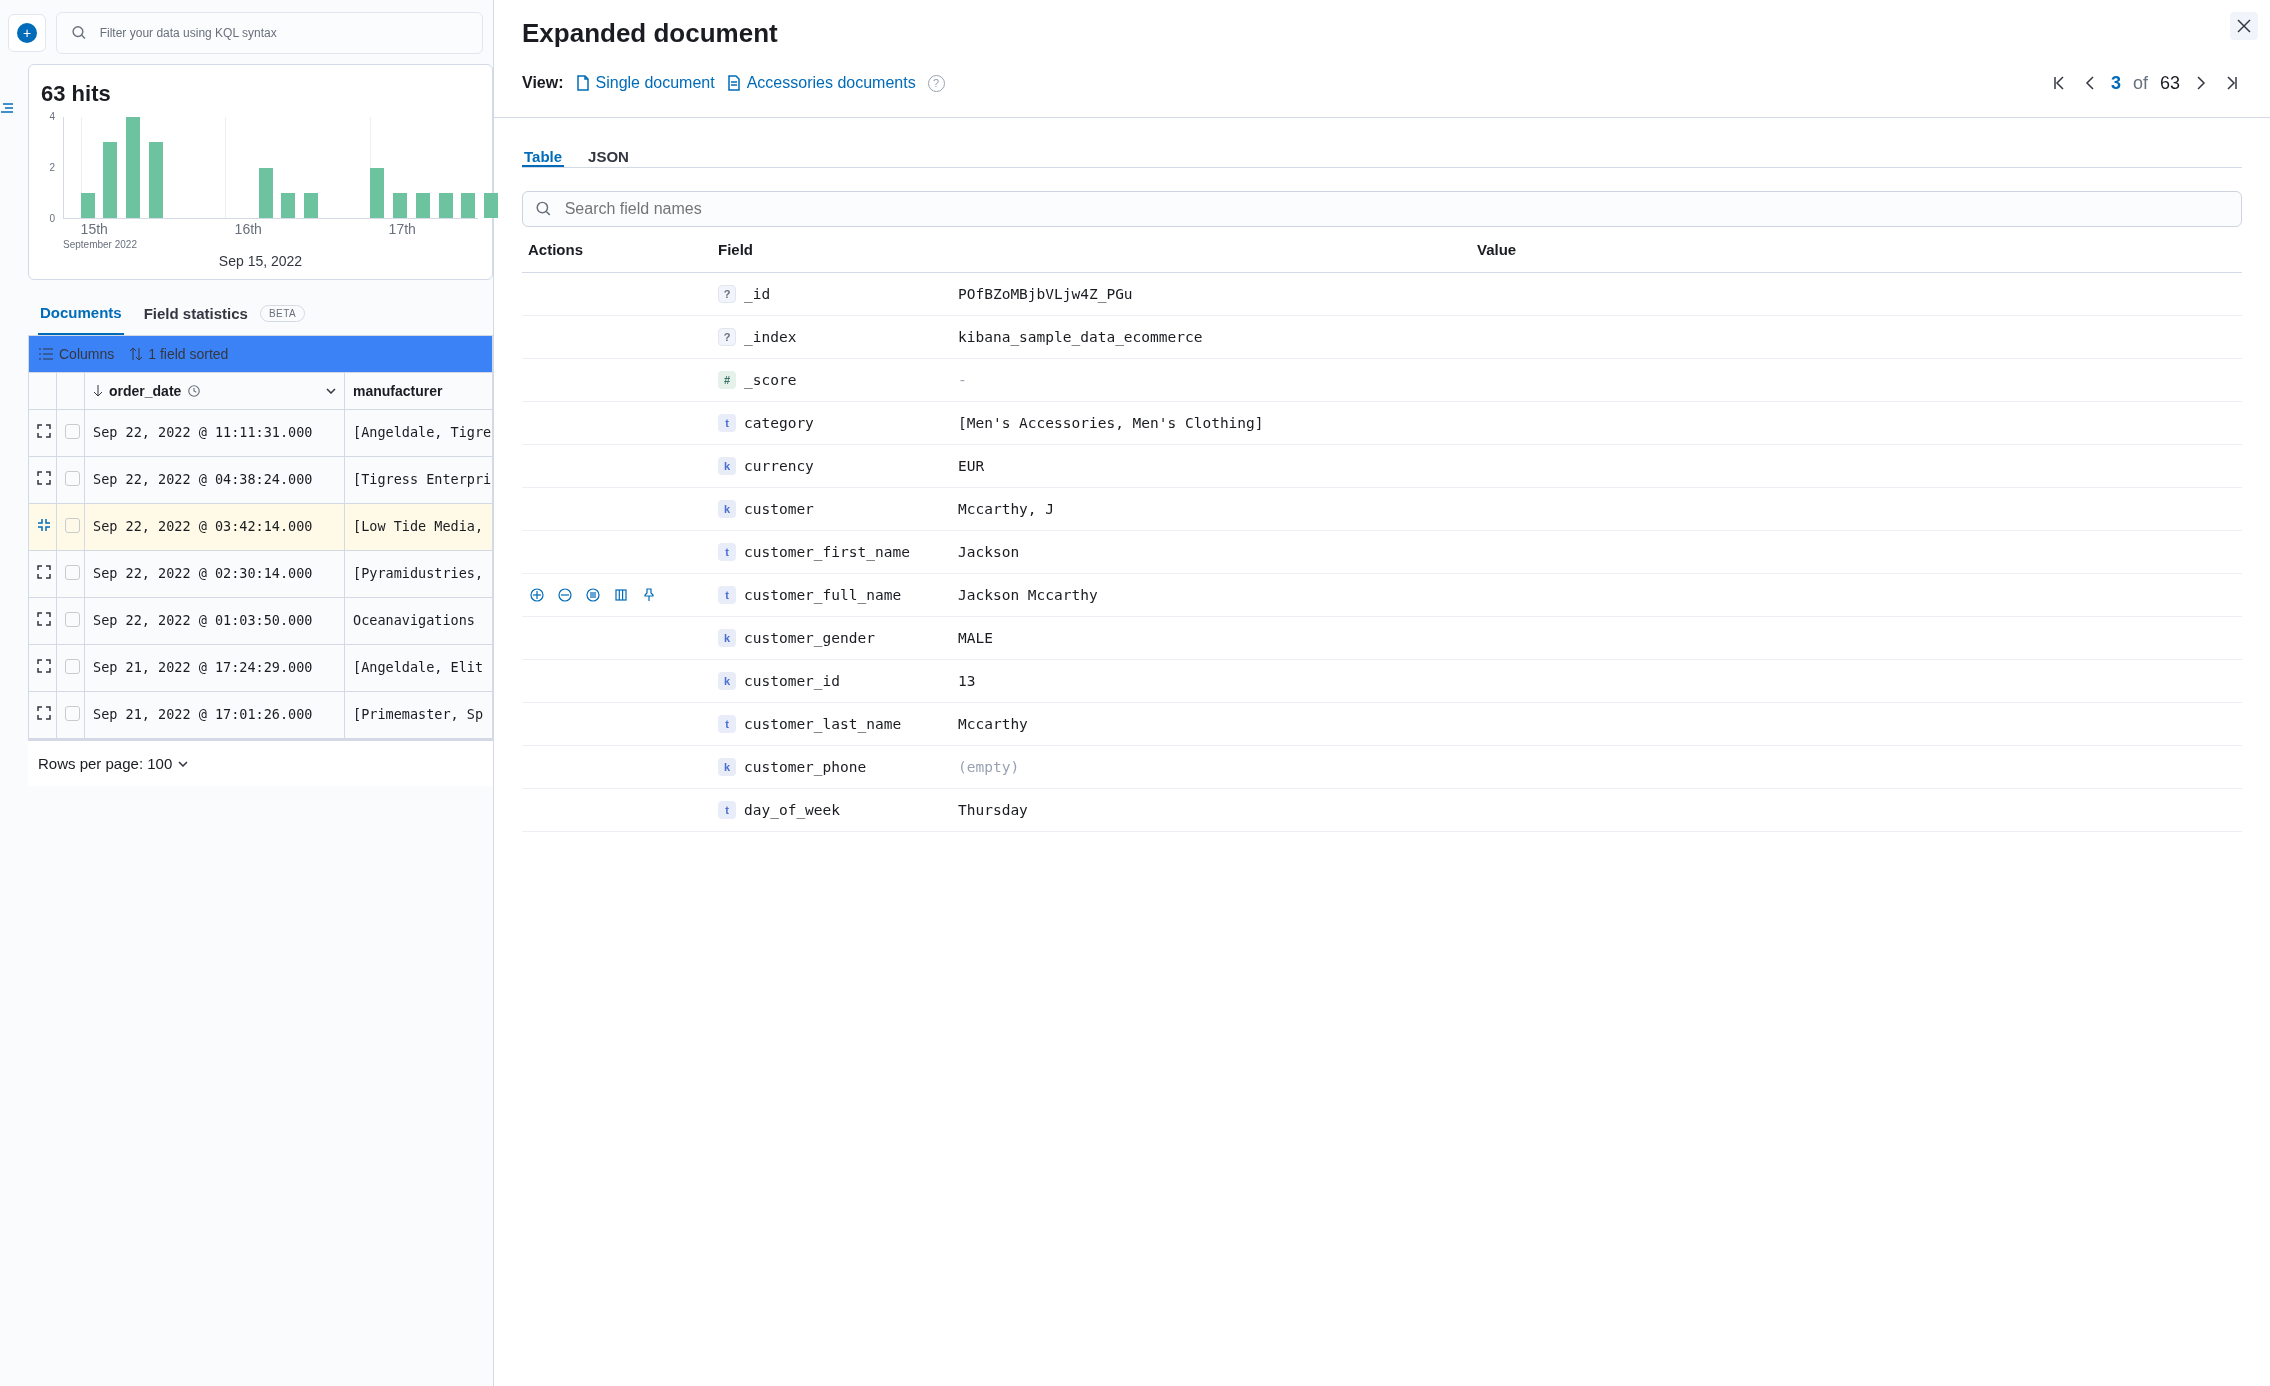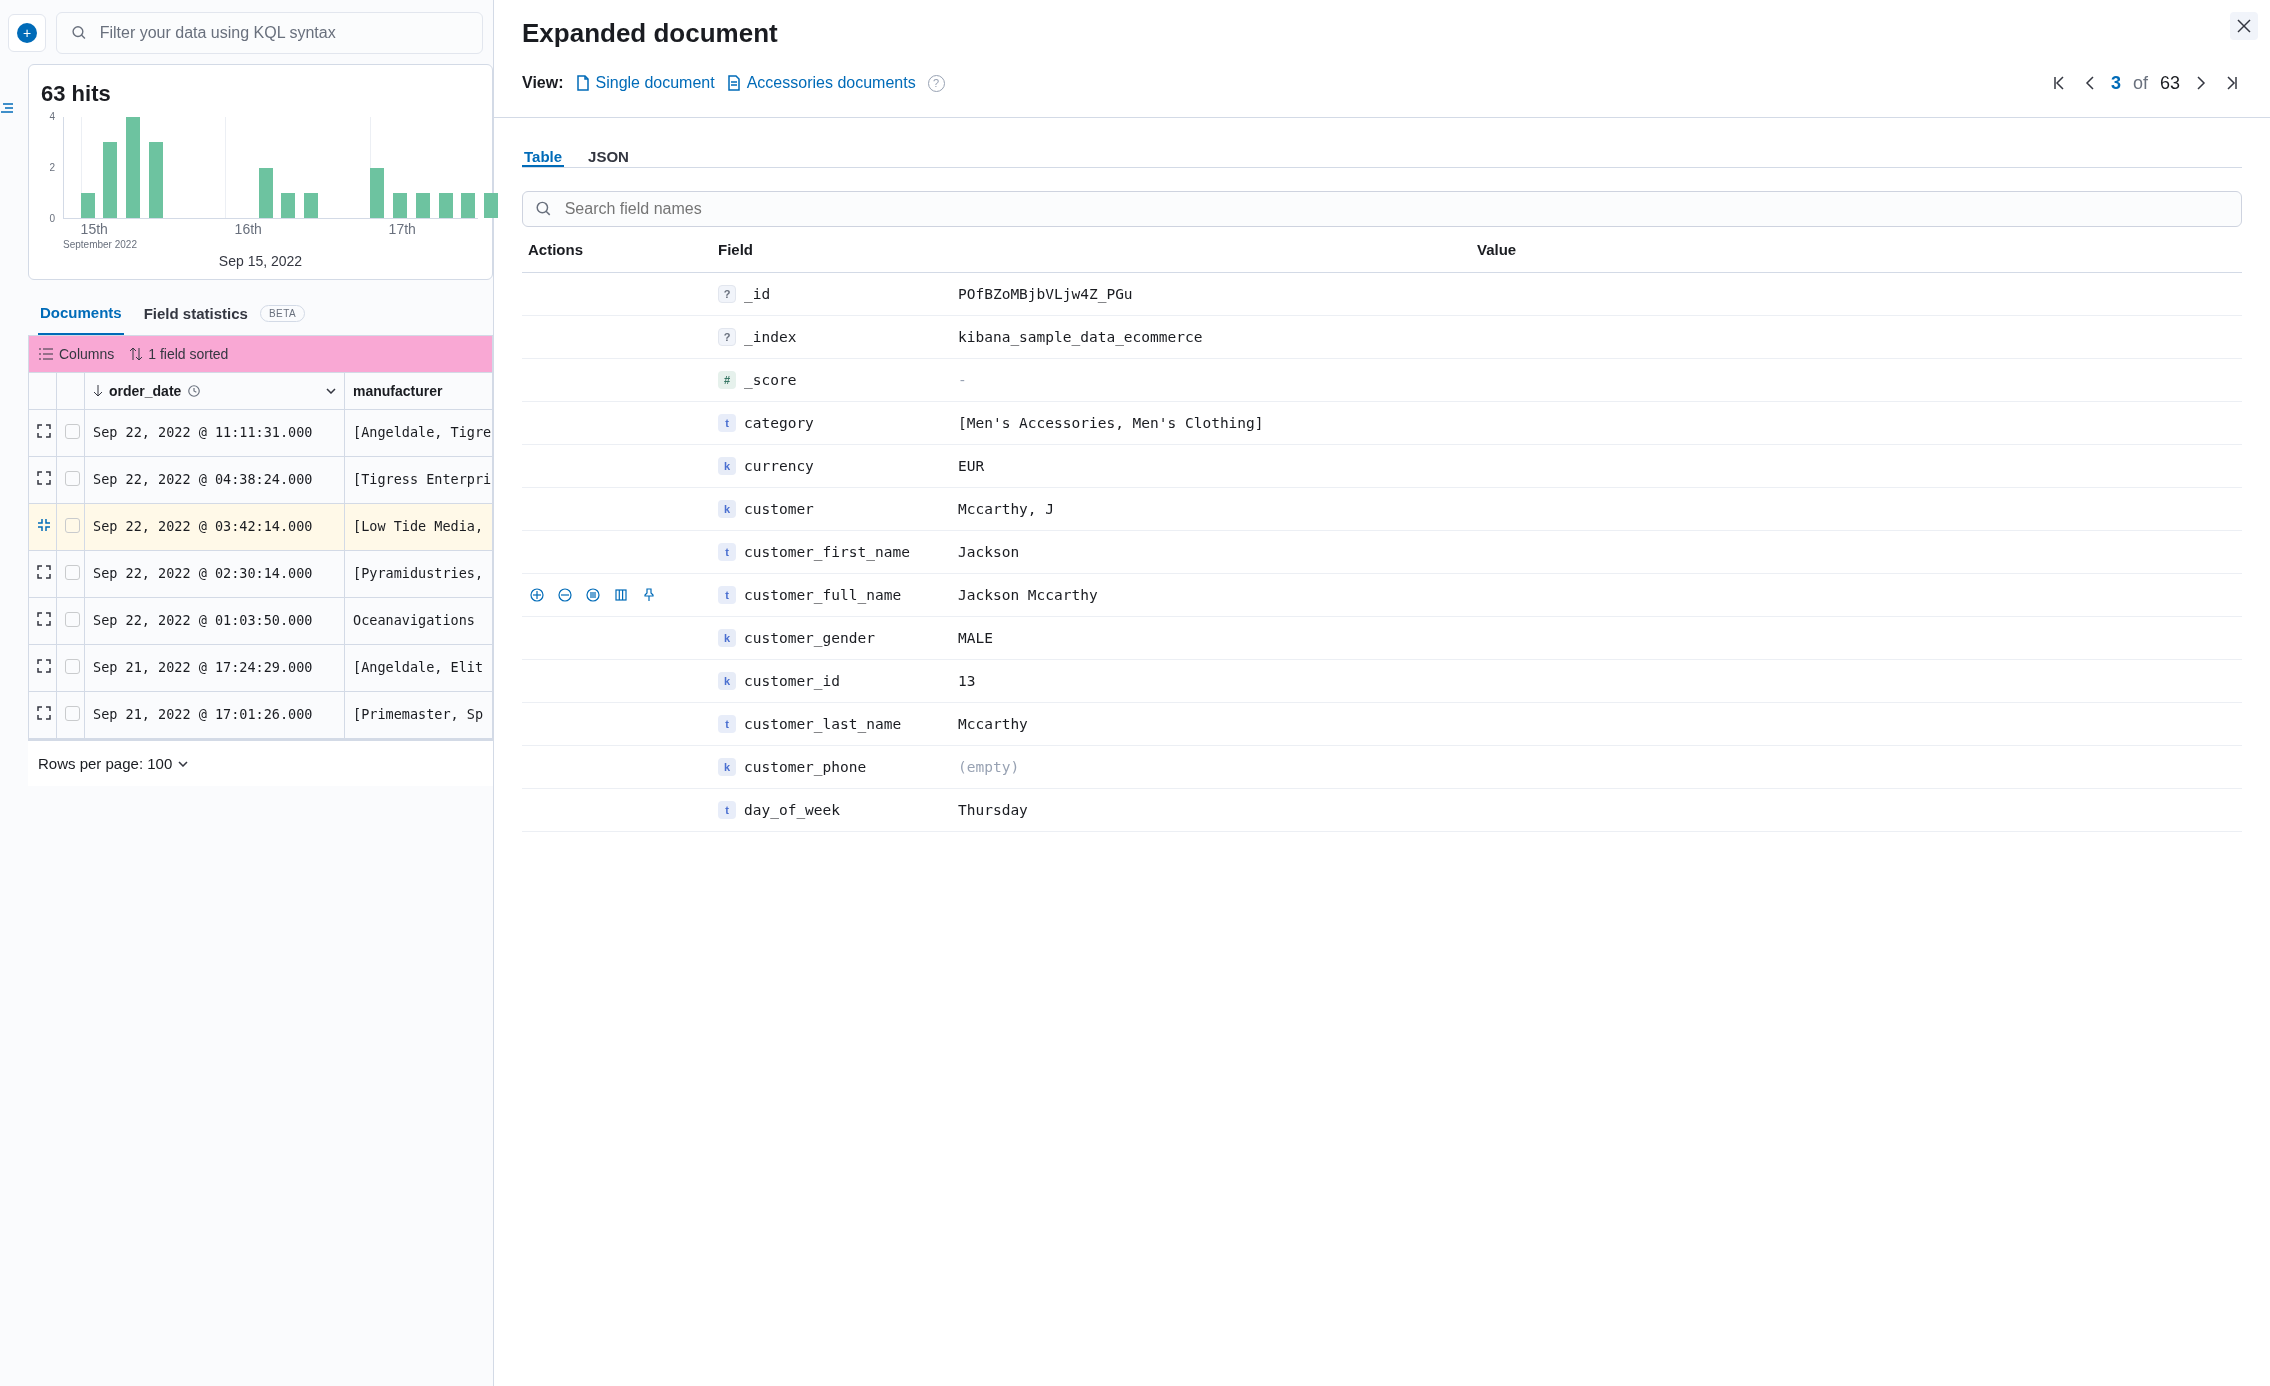--- a/index.html
+++ b/index.html
@@ -10,21 +10,21 @@
     .left { width: 494px; flex-shrink:0; border-right: 1px solid #d3dae6; background:#fafbfd; position:relative; }
 
     
     .topbar { display:flex; align-items:center; gap:10px; padding:12px 10px 10px 0; }
     .leftedge-toggle { position:absolute; left:0; top:98px; width:16px; height:20px; display:flex;align-items:center;justify-content:center;}
     .menu-bars-svg { stroke:#006bb8; }
     .add-btn { width:38px; height:38px; border-radius:6px; background:#fff; border:1px solid #e2e6ee; display:flex; align-items:center; justify-content:center; margin-left:8px;}
     .add-btn-inner{ width:20px;height:20px;border-radius:10px;background:#006bb8;color:#fff;display:flex;align-items:center;justify-content:center;font-size:14px;line-height:1;}
     .search { flex:1; height:42px; border:1px solid #e2e6ee; border-radius:6px; background:#fbfcfd; display:flex; align-items:center; padding:0 14px;}
     .mag { width:18px;height:18px; color:#69707d; margin-right:12px;}
-    .search input { border:none; background:transparent; font-size:16px; width:100%; outline:none; color:#1a1c21;}
+    .search input { border:none; background:transparent; font-size:12px; width:100%; outline:none; color:#1a1c21;}
     .search input::placeholder { color:#69707d; }
 
     
     .hits-panel { margin:0 0 0 28px; padding:12px 10px 4px 10px; border:1px solid #d3dae6; border-radius:6px; background:#fff; }
     .hits-title { font-size:22px; font-weight:700; padding:4px 0 6px 2px; }
     .chart-area { position:relative; height:130px; padding-left:20px; }
     .ytick { position:absolute; left:0; font-size:10px; color:#69707d; width:16px; text-align:right;}
     .bars { position:absolute; left:24px; right:4px; bottom:24px; top:4px; border-left:1px solid #d3dae6; border-bottom:1px solid #d3dae6; }
     .gridv { position:absolute; top:0; bottom:0; width:1px; background:#eceff4;}
     .bar { position:absolute; bottom:0; width:14px; background:#6dc3a0; }
@@ -33,21 +33,21 @@
     .chart-caption { text-align:center; font-size:14px; color:#343741; padding:10px 0 6px; }
 
     
     .tabsrow { margin:12px 0 0 28px; display:flex; align-items:center; gap:18px; border-bottom:1px solid #d3dae6; padding:0 10px;}
     .tab { font-size:15px; padding:12px 2px; cursor:pointer; color:#343741; font-weight:600;}
     .tab.active { color:#006bb8; border-bottom:2px solid #006bb8; }
     .beta { font-size:10px; letter-spacing:0.5px; border:1px solid #d3dae6; border-radius:10px; padding:2px 8px; color:#69707d; margin-left:-8px;}
 
     
     .grid-shell { margin:0 0 0 28px; border:1px solid #d3dae6; border-top:none;}
-    .grid-tools { display:flex; align-items:center; gap:16px; padding:10px 10px; border-bottom:1px solid #d3dae6; background:#f9a8d4;}
+    .grid-tools { display:flex; align-items:center; gap:16px; padding:10px 10px; border-bottom:1px solid #d3dae6; background:#3b82f6;}
     .tool { display:flex; align-items:center; gap:6px; font-size:14px; color:#343741;}
     .col-hdr { display:grid; grid-template-columns:28px 28px 260px 1fr; border-bottom:1px solid #d3dae6; background:#fafbfd;}
     .col-hdr > div { padding:10px 8px; border-right:1px solid #d3dae6; font-size:14px; font-weight:600; display:flex; align-items:center; gap:6px;}
     .col-hdr .od-pop { margin-left:auto; }
     .row { display:grid; grid-template-columns:28px 28px 260px 1fr; border-bottom:1px solid #d3dae6; font-family: "SFMono-Regular", Menlo, Consolas, monospace; font-size:13.5px; }
     .row > div { padding:14px 8px; border-right:1px solid #d3dae6; }
     .row > div:last-child, .col-hdr > div:last-child { border-right:none; white-space:nowrap; overflow:hidden;}
     .row.active { background:#fff9e8;}
     .expand-ic, .collapse-ic, .chk { display:inline-flex;align-items:center;justify-content:center;}
     .chk { width:15px;height:15px;border:1px solid #c9cbcd;border-radius:3px;}

